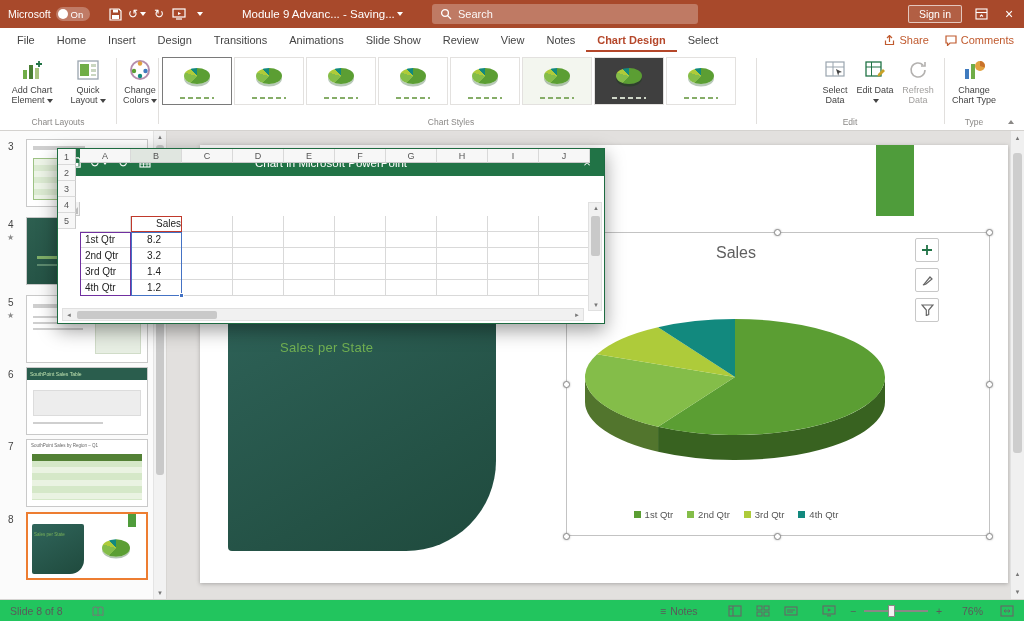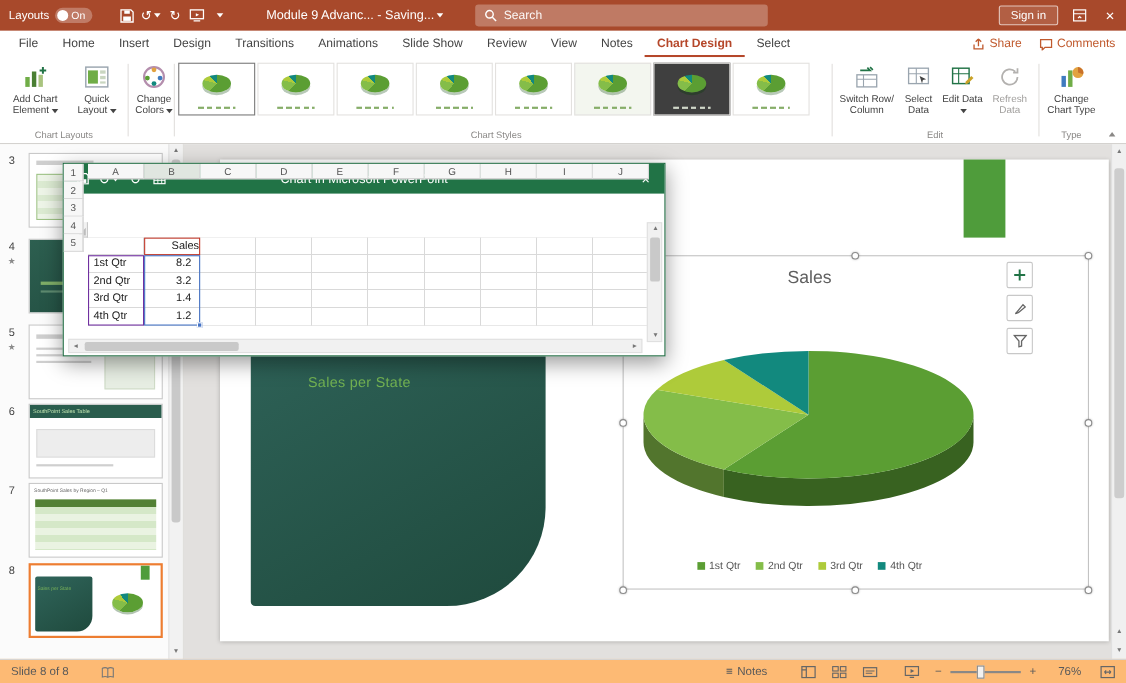--- a/index.html
+++ b/index.html
@@ -101,45 +101,45 @@
 .xl-close{position:absolute;right:0;top:0;width:34px;height:27px;display:flex;align-items:center;justify-content:center;font-size:13px;cursor:pointer}
 .xl-ch{position:absolute;top:0;height:14px;line-height:14px;text-align:center;font-size:9px;color:#555;background:#f7f7f7;border-right:1px solid #d9d9d9;border-bottom:1px solid #c9c9c9;cursor:pointer}
 .xl-ch.hl{background:#e0e6e0}
 .xl-selall{position:absolute;left:4px;top:53px;width:18px;height:14px;background:#f2f2f2;border-right:1px solid #c9c9c9;border-bottom:1px solid #c9c9c9;cursor:pointer}
 .xl-selall::after{content:"";position:absolute;right:1px;bottom:1px;border-left:7px solid transparent;border-bottom:7px solid #bdbdbd}
 .xl-rowheads{position:absolute;left:4px;top:67px;width:18px}
 .xl-rh{position:absolute;left:0;width:18px;height:16px;line-height:16px;text-align:center;font-size:9px;color:#555;background:#f7f7f7;border-right:1px solid #c9c9c9;border-bottom:1px solid #d9d9d9;cursor:pointer}
 .xl-grid{position:absolute;left:22px;top:67px;width:510px;height:80px;background-image:repeating-linear-gradient(to right,transparent 0 50px,#d9d9d9 50px 51px),repeating-linear-gradient(to bottom,transparent 0 15px,#d9d9d9 15px 16px)}
 .xl-cell{position:absolute;height:16px;line-height:16px;font-size:10px;color:#222;cursor:cell}
 .xl-cell.txt{padding-left:3px}
-.xl-cell.num{text-align:right;padding-right:8px}
+.xl-cell.num{text-align:right;padding-right:21px}
 .xl-range{position:absolute;pointer-events:none}
 .xl-fill{position:absolute;width:5px;height:5px;background:#4472c4;border:1px solid #fff;pointer-events:none}
 .xl-vscroll{position:absolute;right:2px;top:53px;width:14px;height:109px;background:#f1f1f1;border:1px solid #e0e0e0}
 .xl-hscroll{position:absolute;left:4px;right:20px;bottom:2px;height:13px;background:#f1f1f1;border:1px solid #e0e0e0}
 .xl-sa{position:absolute;font-size:6px;color:#777;cursor:pointer}
 .xl-thumbh{position:absolute;left:14px;top:2px;width:140px;height:8px;background:#c9c9c9;border-radius:2px;cursor:pointer}
 .xl-thumbv{position:absolute;left:2px;top:13px;width:9px;height:40px;background:#c9c9c9;border-radius:2px;cursor:pointer}
 
 
-.statusbar{position:absolute;left:0;bottom:0;right:0;height:22px;background:#fdba74;border-top:1px solid #d6d4d2;font-size:10.5px;color:#5a5a5a}
+.statusbar{position:absolute;left:0;bottom:0;right:0;height:22px;background:#22c55e;border-top:1px solid #d6d4d2;font-size:10.5px;color:#5a5a5a}
 .sb-item{position:absolute;top:0;height:22px;display:flex;align-items:center;gap:4px;cursor:pointer}
 .sb-ico{display:inline-flex;align-items:center;justify-content:center}
 .zoom-track{width:64px;height:2px;background:#8a8886;position:relative}
 .zoom-thumb{position:absolute;left:24px;top:-5px;width:7px;height:12px;background:#f3f2f1;border:1px solid #8a8886}
 svg{display:block}
 </style>
 </head>
 <body>
 
 <div class="app">
 
   <div class="titlebar">
     <div class="autosave">
-      <span>Layouts</span>
+      <span>Microsoft</span>
       <span class="as-pill">
           <span class="as-knob"></span>
           <span class="as-state">On</span>
         </span>
     </div>
     <div class="qat">
       <span class="tb-btn">
           <svg width="13" height="13" viewBox="0 0 13 13">
             <path d="M1 1 h9 l2 2 v9 h-11 z" fill="none" stroke="#fff" stroke-width="1.2"></path>
             <rect x="3" y="7" width="7" height="4" fill="#fff"></rect>
@@ -296,30 +296,20 @@
           <span class="mini-legend"></span>
         </div>
       <div class="style-thumb" style="background: rgb(255, 255, 255);">
           <span class="mini-pie" style="background: conic-gradient(rgb(91, 158, 51) 0deg, rgb(91, 158, 51) 210.857deg, rgb(132, 189, 73) 210.857deg, rgb(132, 189, 73) 293.143deg, rgb(174, 203, 58) 293.143deg, rgb(174, 203, 58) 329.143deg, rgb(18, 137, 126) 329.143deg, rgb(18, 137, 126) 360deg);"></span>
           <span class="mini-legend"></span>
         </div>
     </div>
     <div class="grp-label" style="left:162px;width:578px">Chart Styles</div>
     <div class="rb-div" style="left:756px"></div>
 
-    <div class="rb-btn" style="left:762px;width:52px">
-      <span class="rb-ico">
-          <svg width="24" height="24" viewBox="0 0 24 24">
-            <rect x="3" y="10" width="18" height="11" fill="none" stroke="#9aa5af" stroke-width="1.2"></rect>
-            <path d="M3 14 h18 M9 10 v11" stroke="#9aa5af" stroke-width="1"></path>
-            <path d="M6 6 h9 l-2.5-2.5 M15 3 l2.5 2.5" fill="none" stroke="#217346" stroke-width="1.5"></path>
-          </svg>
-        </span>
-      <span class="rb-label"><span>Switch Row/ Column</span></span>
-    </div>
     <div class="rb-btn" style="left:816px;width:38px">
       <span class="rb-ico">
           <svg width="24" height="24" viewBox="0 0 24 24">
             <rect x="3" y="4" width="18" height="14" fill="none" stroke="#9aa5af" stroke-width="1.2"></rect>
             <path d="M3 9 h18 M10 4 v14" stroke="#9aa5af" stroke-width="1"></path>
             <path d="M13 11 l6 3 -3 .8 -.8 3 z" fill="#444"></path>
           </svg>
         </span>
       <span class="rb-label"><span>Select Data</span></span>
     </div>

